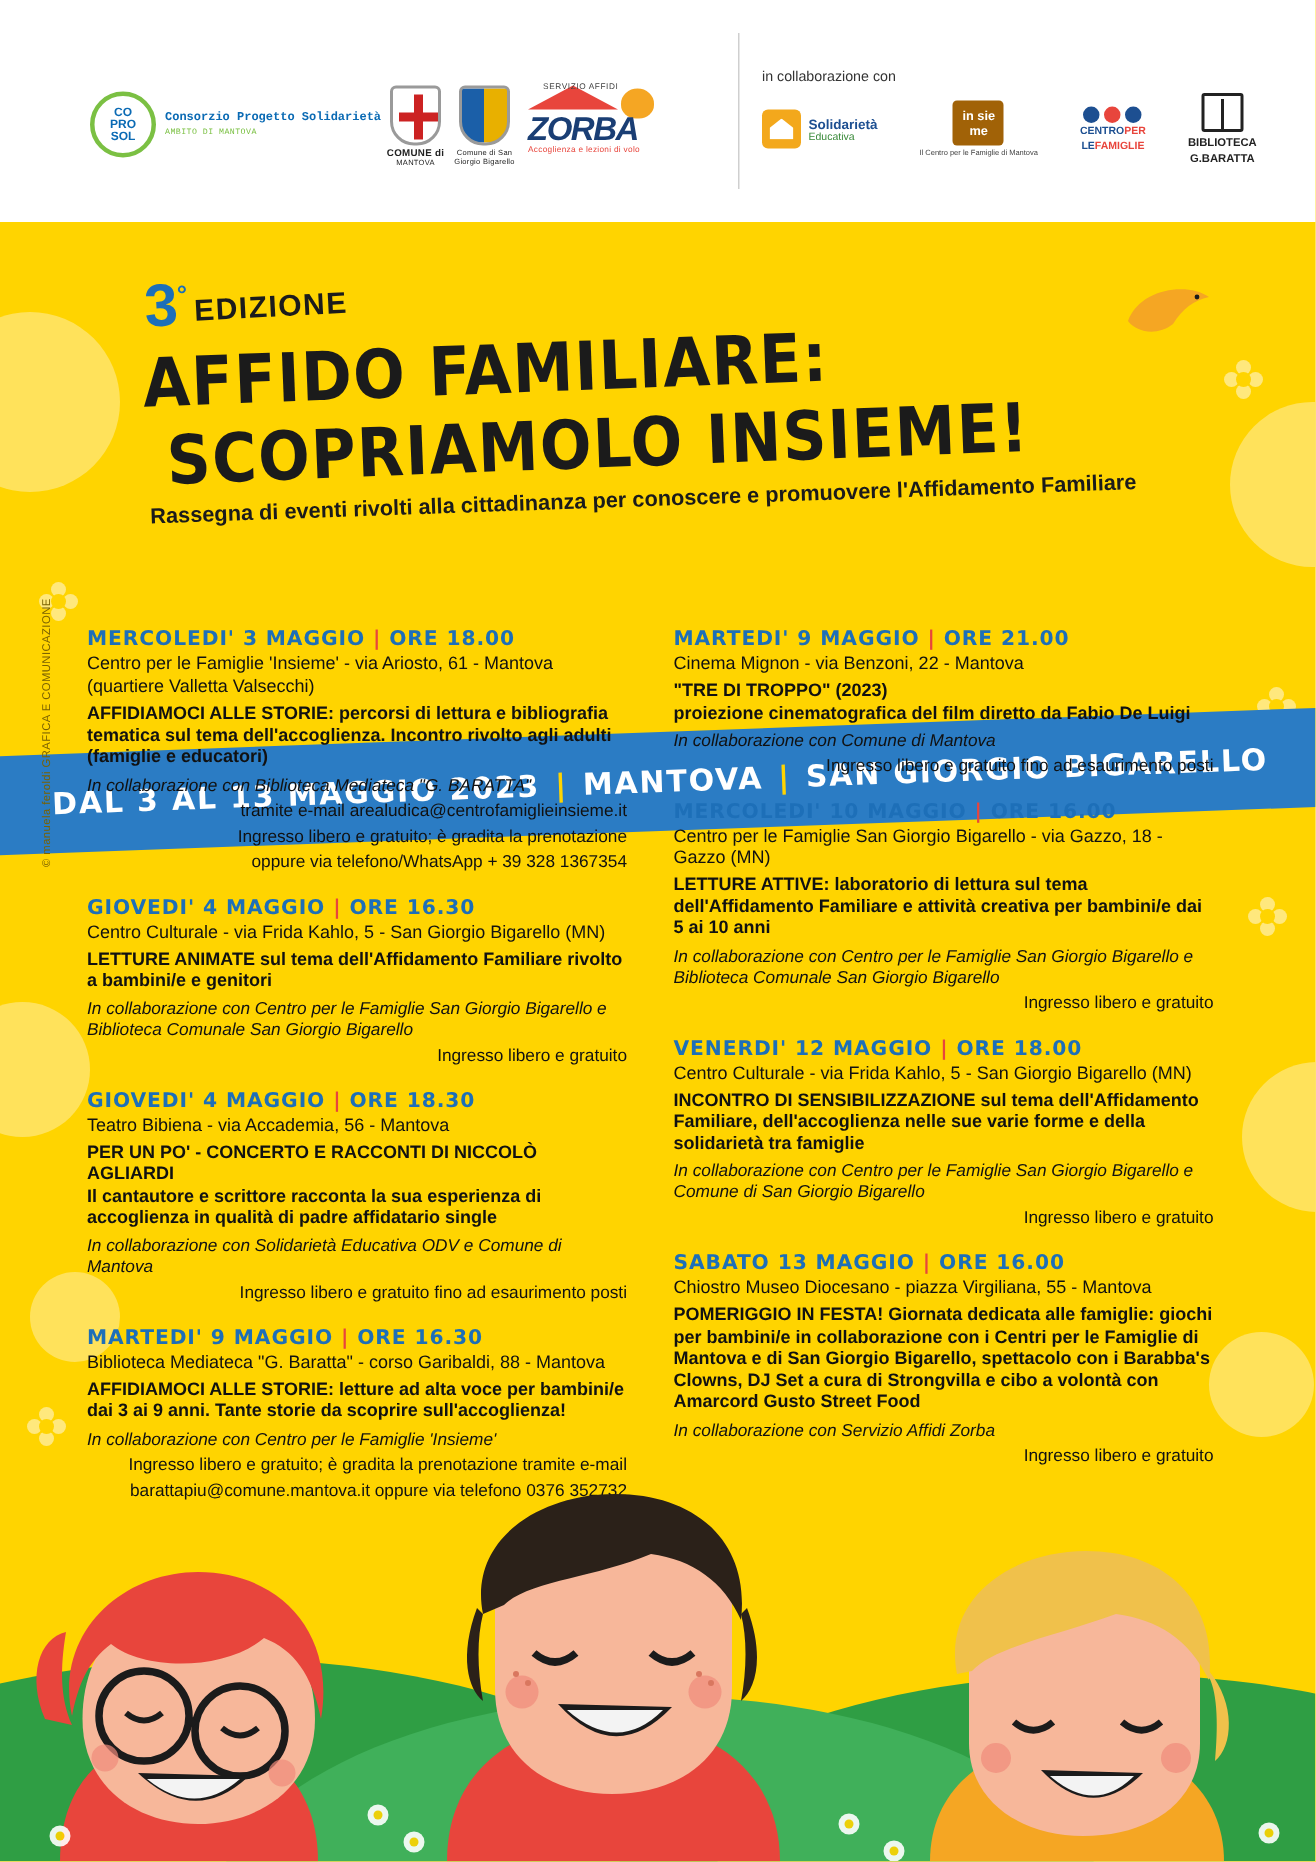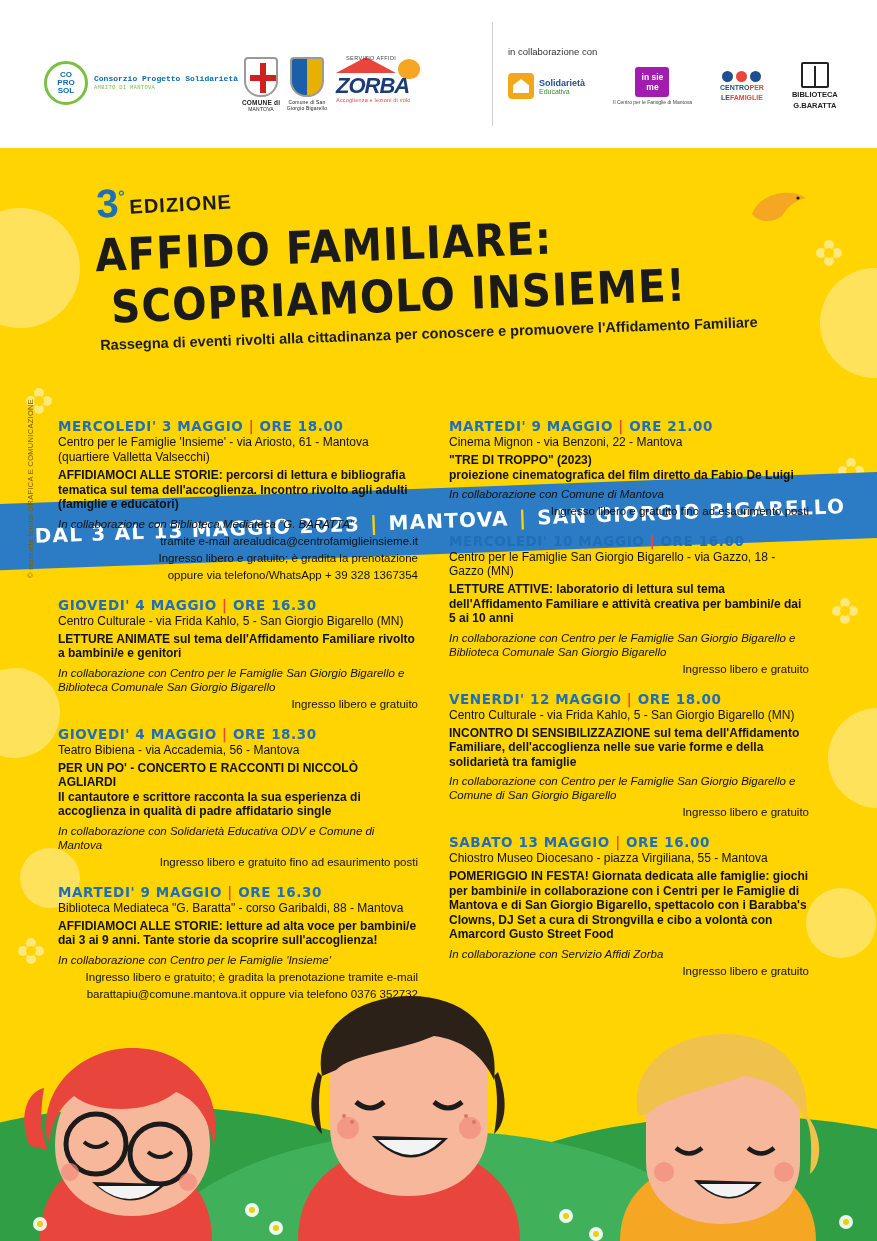--- a/index.html
+++ b/index.html
@@ -11,21 +11,21 @@
     overflow: hidden;
     position: relative;
   }
 
   
   .topbar {
     position: absolute; left:0; top:0; width:877px; height:148px;
     background:#ffffff;
   }
   .logos-left {
-    position:absolute; left:44px; top:55px; display:flex; align-items:center; gap:0;
+    position:absolute; left:60px; top:55px; display:flex; align-items:center; gap:0;
   }
   .logo-coprosol { display:flex; align-items:center; gap:6px; }
   .coprosol-mark {
     width:44px;height:44px;border-radius:50%;
     background:#ffffff;border:3px solid #7bc043;
     display:flex;align-items:center;justify-content:center;
     font-size:8px;line-height:8px;font-weight:bold;color:#0a6ab4;text-align:center;
   }
   .coprosol-txt { font-size:7px; line-height:9px; color:#333;font-family:Liberation Mono, monospace; }
   .coprosol-txt b { font-size:8px; color:#0a6ab4; display:block; }
@@ -80,21 +80,21 @@
     position:relative;
   }
   .solid-ed .mark:after{
     content:""; position:absolute; left:5px; top:6px; width:16px;height:14px;
     background:#ffffff; clip-path:polygon(50% 0,100% 45%,100% 100%,0 100%,0 45%);
   }
   .solid-ed .t1 { font-size:9px; font-weight:bold; color:#1d4f91;}
   .solid-ed .t2 { font-size:7px; color:#3a8a3a;}
   .insieme { text-align:center; }
   .insieme .box {
-    width:34px;height:30px;background:#a21caf;color:#fff;
+    width:34px;height:30px;background:#a16207;color:#fff;
     font-size:8.5px;font-weight:bold;line-height:10px;
     display:flex;align-items:center;justify-content:center;border-radius:3px;
     margin:0 auto;
   }
   .insieme .cap { font-size:5px; color:#444; line-height:6px; margin-top:2px;}
   .cpf { text-align:center; }
   .cpf .dots { display:flex; gap:3px; justify-content:center; }
   .cpf .dots i { width:11px;height:11px;border-radius:50%; display:block;}
   .cpf .t { font-size:7px; font-weight:bold; color:#1d4f91; line-height:8px; margin-top:2px;}
   .cpf .t b { color:#e8453c; }

